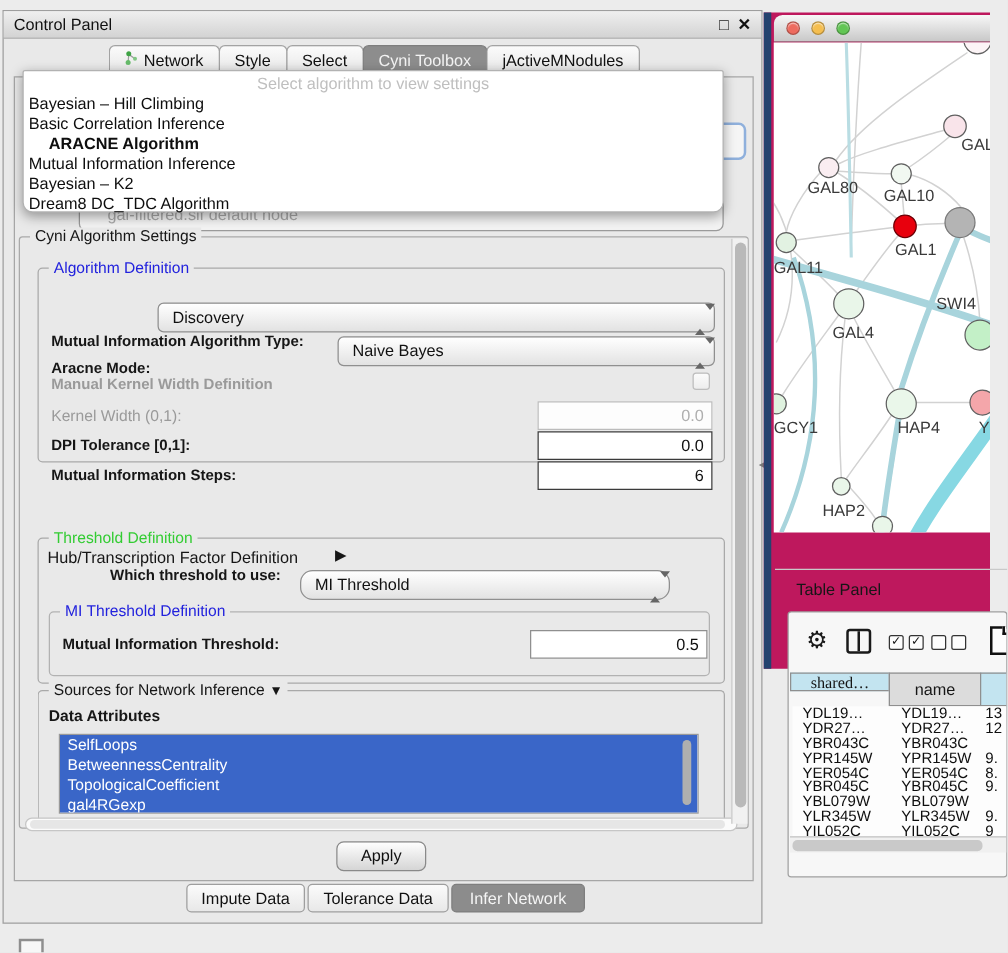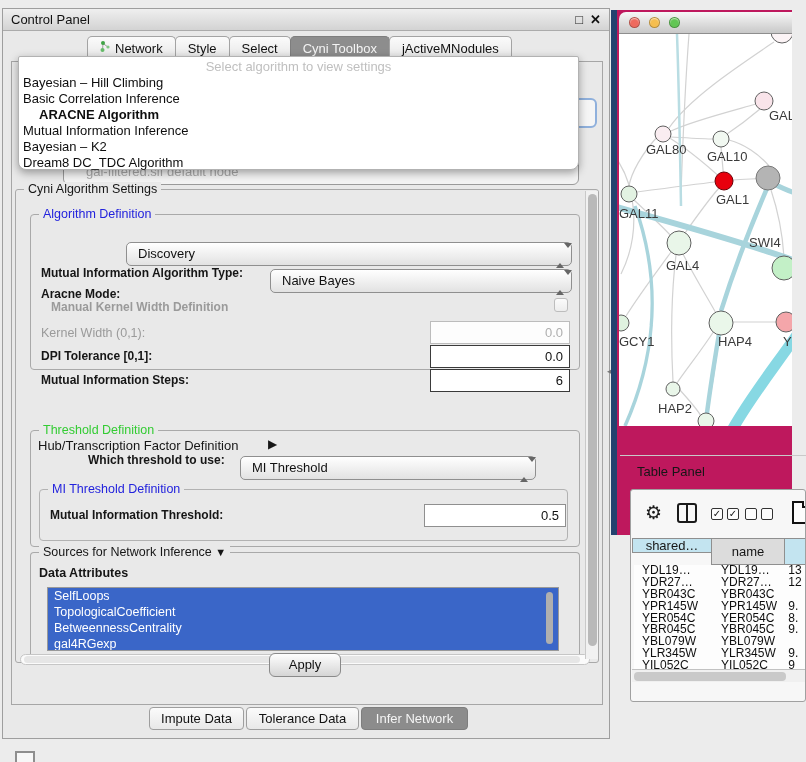--- a/index.html
+++ b/index.html
@@ -72,21 +72,21 @@
   .checkbox { position:absolute; width:14px; height:14px; border:1px solid #BDBDBD; border-radius:3px;
     background:linear-gradient(#FBFBFB,#EDEDED); }
 
   .attr-list { position:absolute; background:#FFFFFF; border:1px solid #999; overflow:hidden; }
   .attr-item { height:16px; line-height:16px; font-size:12.5px; color:#FFFFFF; background:#3A66C8; padding-left:6px; }
   .attr-scroll { position:absolute; left:498px; top:4px; width:7px; height:52px; background:#AFAFAF; border-radius:4px; }
 
   .hscroll { position:absolute; border:1px solid #C6C6C6; border-radius:6px; background:#FBFBFB; }
   .hscroll .hthumb { position:absolute; left:3px; top:1px; height:7px; background:#E6E6E6; border-radius:4px; }
 
-  .apply-btn { position:absolute; left:266px; top:644px; width:72px; height:24px;
+  .apply-btn { position:absolute; left:266px; top:664px; width:72px; height:24px;
     background:linear-gradient(#FEFEFE,#D5D5D5); border:1px solid #8A8A8A; border-radius:6px;
     font-size:13px; color:#111; text-align:center; line-height:22px; }
 
   .btab { position:absolute; top:698px; height:23px; line-height:21px; text-align:center; font-size:13px;
     color:#111; background:linear-gradient(#FBFBFB,#E8E8E8); border:1px solid #9E9E9E; border-radius:4px; }
   .btab.selected { background:#8C8C8C; color:#F5F5F5; border-color:#7E7E7E; }
 
   .mini-icon { position:absolute; left:15px; top:751px; width:20px; height:14px;
     border:2px solid #8E8E8E; background:#F7F7F7; }
   .splitter { position:absolute; left:607px; top:366px; font-size:9px; color:#777; }
@@ -199,59 +199,59 @@
           <span class="val">Discovery</span>
           <span class="stepper"><span class="tri-up"></span><span class="tri-down"></span></span>
         </div>
 
         <span class="fldlabel" style="left:10px; top:51px;">Mutual Information Algorithm Type:</span>
         <div class="combo" style="left:239px; top:54px; width:302px; height:24px;">
           <span class="val">Naive Bayes</span>
           <span class="stepper"><span class="tri-up"></span><span class="tri-down"></span></span>
         </div>
 
-        <span class="fldlabel dis" style="left:10px; top:85px;margin-left:10px;">Manual Kernel Width Definition</span>
+        <span class="fldlabel dis" style="left:10px; top:85px;">Manual Kernel Width Definition</span>
         <span class="checkbox" style="left:523px; top:83px;"></span>
 
         <span class="fldlabel dis" style="left:10px; top:111px; font-weight:normal; font-size:12.5px;">Kernel Width (0,1):</span>
         <input class="tfield dis" style="left: 399px; top: 106px; width: 140px; height: 23px;" disabled="" value="0.0">
 
         <span class="fldlabel" style="left:10px; top:134px;">DPI Tolerance [0,1]:</span>
         <input class="tfield" style="left: 399px; top: 130px; width: 140px; height: 23px;" value="0.0">
 
         <span class="fldlabel" style="left:10px; top:158px;">Mutual Information Steps:</span>
         <input class="tfield" style="left: 399px; top: 154px; width: 140px; height: 23px;" value="6">
       </div>
 
       <span class="fldlabel plain" style="left:22px; top:212px;">Hub/Transcription Factor Definition</span>
       <span class="fldlabel plain" style="left:252px; top:211px; font-size:12px;">▶</span>
 
       <div class="grp" style="left:14px; top:240px; width:550px; height:117px;">
         <span class="grp-title t-green">Threshold Definition</span>
 
         <span class="fldlabel" style="left:57px; top:22px;">Which threshold to use:</span>
-        <div class="combo" style="left:209px; top:25px; width:296px; height:24px;">
+        <div class="combo" style="left:209px; top:25px; width:296px; height:24px;border-radius:10px;">
           <span class="val">MI Threshold</span>
           <span class="stepper"><span class="tri-up"></span><span class="tri-down"></span></span>
         </div>
 
         <div class="grp" style="left:8px; top:58px; width:529px; height:52px; border-color:#B2B2B2;">
           <span class="grp-title t-blue">MI Threshold Definition</span>
           <span class="fldlabel" style="left:10px; top:18px;">Mutual Information Threshold:</span>
           <input class="tfield" style="left: 384px; top: 14px; width: 142px; height: 23px; border-width: 1px; border-color: rgb(143, 143, 143);" value="0.5">
         </div>
       </div>
 
       <div class="grp" style="left:14px; top:362px; width:550px; height:104px; border-bottom:none; border-radius:4px 4px 0 0;">
         <span class="grp-title"><span>Sources for Network Inference</span> <span style="font-size:11px;">▼</span></span>
         <span class="fldlabel" style="left:8px; top:13px; font-size:12.5px;">Data Attributes</span>
         <div class="attr-list" style="left:16px; top:34px; width:512px; height:64px;" id="attr-list">
           <div class="attr-item">SelfLoops</div>
+            <div class="attr-item">BetweennessCentrality</div>
             <div class="attr-item">TopologicalCoefficient</div>
-            <div class="attr-item">BetweennessCentrality</div>
             <div class="attr-item">gal4RGexp</div>
             <div class="attr-scroll"></div>
         </div>
       </div>
 
       <div class="hscroll" style="left:4px; top:464px; width:570px; height:11px;">
         <div class="hthumb" style="width:556px;"></div>
       </div>
     </div>
 
@@ -354,21 +354,21 @@
     </span>
     <span class="cb-pair" style="left:114px;">
       <span class="cb"></span>
       <span class="cb"></span>
     </span>
     <span class="file-icon">
       <span class="file-fold"></span>
     </span>
 
     <div class="thead" id="thead">
-        <div class="th blue" style="width: 80px; height: 15px;">shared…</div>
+        <div class="th blue" style="width: 80px; height: 15px; font-family: Liberation Serif, serif;">shared…</div>
         <div class="th gray" style="width: 74px; height: 27px;">name</div>
         <div class="th blue" style="width: 30px; height: 27px;"></div>
       </div>
     <div class="tbody" id="tbody">
         <div class="tr">
           <div class="td c1">YDL19…</div>
           <div class="td c2">YDL19…</div>
           <div class="td c3">13</div>
         </div>
         <div class="tr">

